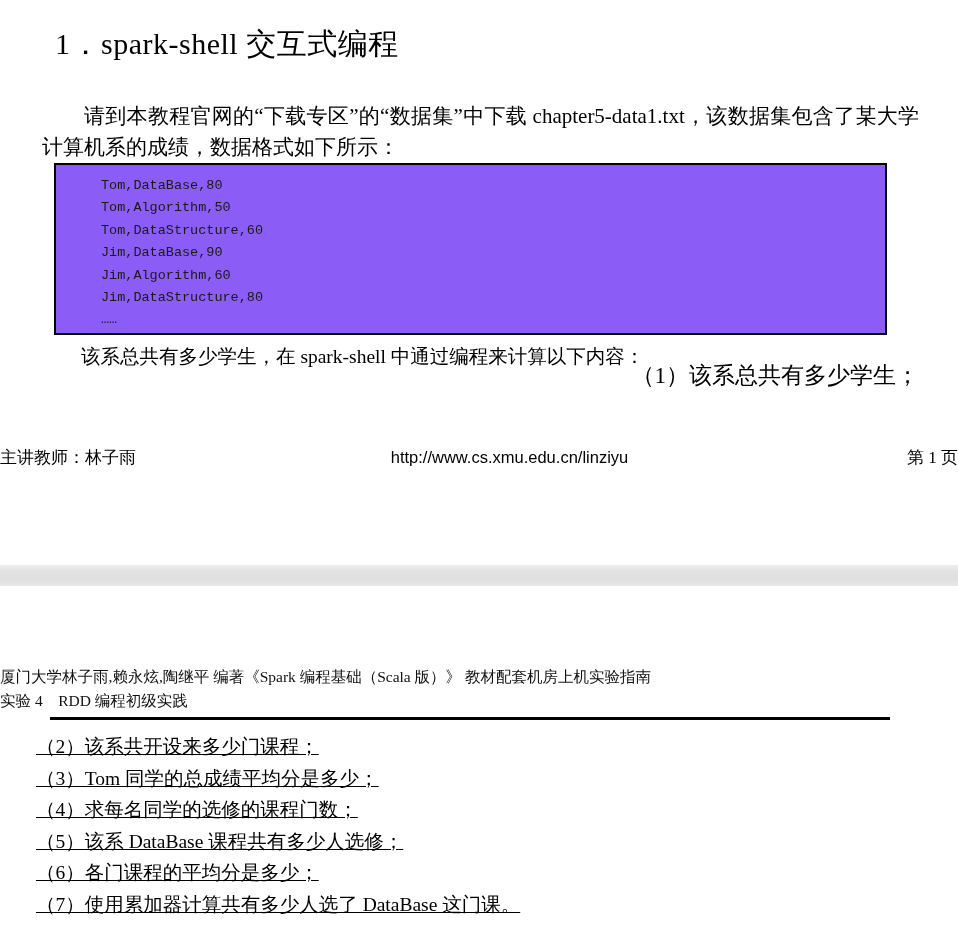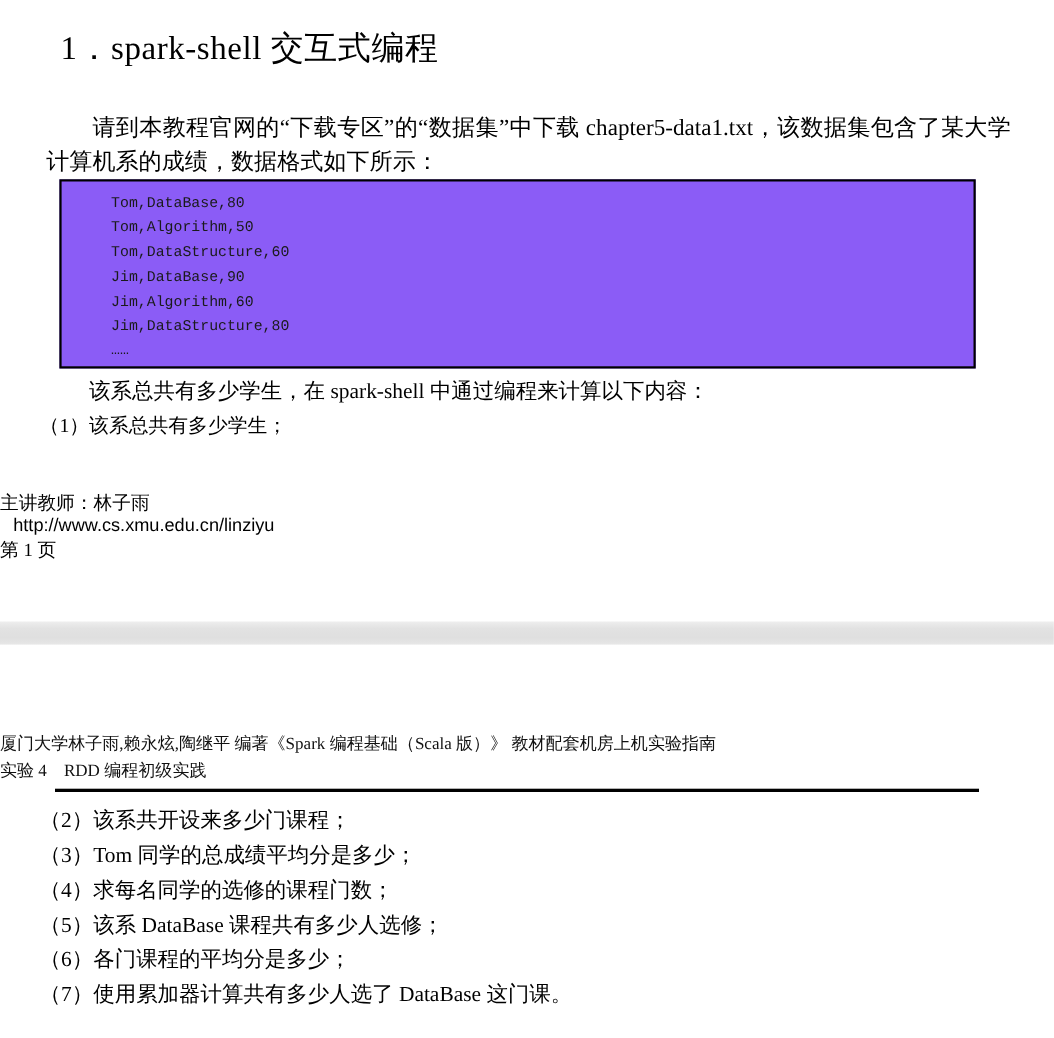--- a/index.html
+++ b/index.html
@@ -36,29 +36,28 @@
     font-size: 13.5px; line-height: 22.4px;
     color: #1a1a1a;
     white-space: pre;
   }
   .task-intro {
     left: 42px; top: 341px; width: 877px;
     font-size: 19.5px; line-height: 31px;
     text-indent: 2em;
   }
   .task-item-1 {
-    left: 36px; top: 372px; width: 883px;
-    font-size: 18px; line-height: 31px;
+    left: 36px; top: 360px; width: 883px;
+    font-size: 23px; line-height: 31px; text-align: right;
   }
   .page1-footer {
     left: 0; top: 446px; width: 958px;
     display: flex; justify-content: space-between; align-items: baseline;
     font-size: 17px;
     white-space: nowrap;
-    flex-direction: column;
   }
   .footer-teacher { margin-right: 26px; }
   .footer-url {
     font-family: "Liberation Sans", sans-serif;
     font-size: 16.5px;
     margin-right: 62px;
     padding-left: 12px;
   }
   .footer-pagenum { }
 
@@ -76,20 +75,21 @@
     color: #111111;
   }
   .p2-header .hline { display: block; }
   .header-rule {
     left: 50px; top: 717px; width: 840px; height: 3px;
     background: #000000;
   }
   .task-list {
     left: 36px; top: 731px; width: 883px;
     font-size: 19.5px;
+    text-decoration: underline;
   }
   .task-list .task-item {
     line-height: 31.6px;
     white-space: nowrap;
   }
 </style>
 </head>
 <body>
 
 <div class="abs doc-title">1．spark-shell 交互式编程</div>

